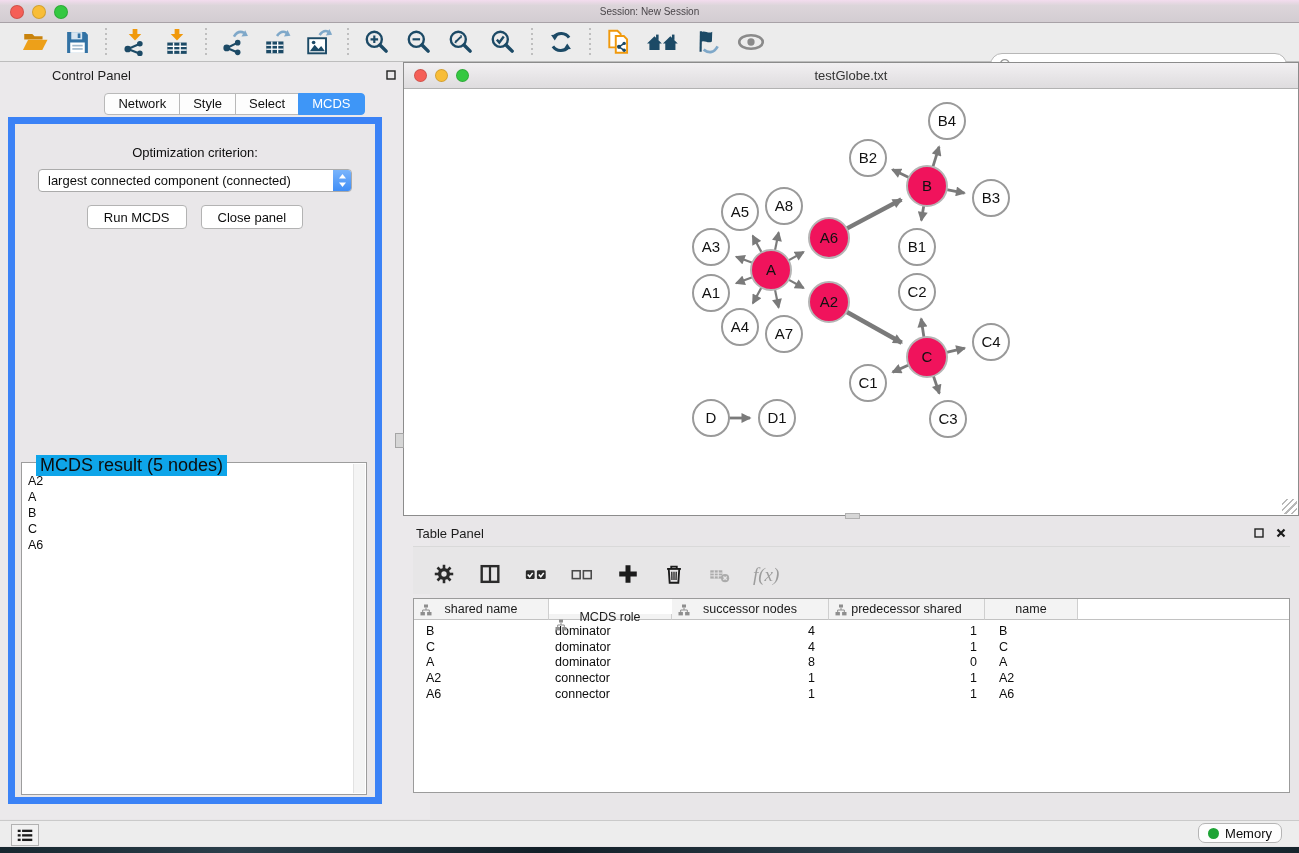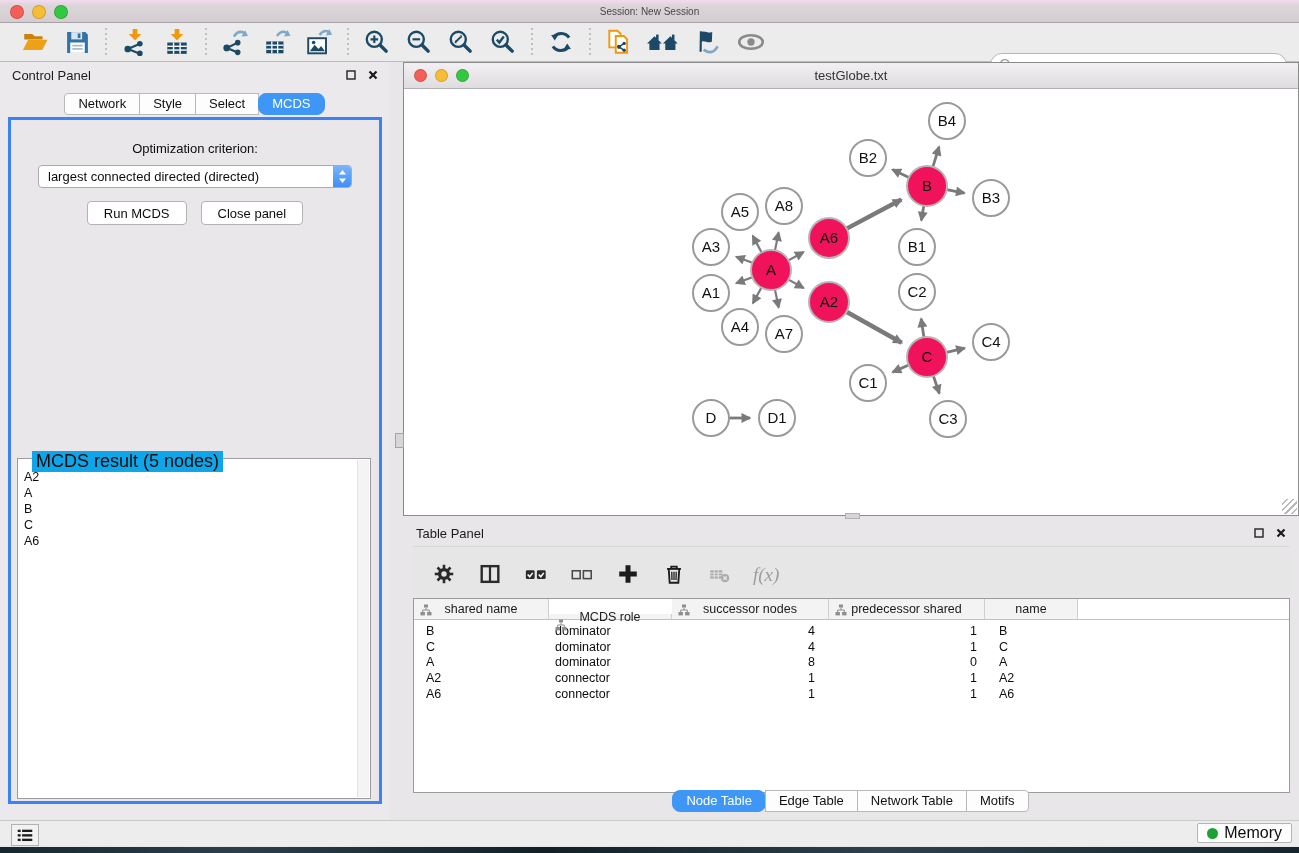--- a/index.html
+++ b/index.html
@@ -22,27 +22,27 @@
   .search{position:absolute;right:12px;top:30px;width:297px;height:24px;background:#fff;border:1px solid #b7b7b7;border-radius:13px;
     display:flex;align-items:center;padding-left:8px;box-sizing:border-box;}
   .search input{border:none;outline:none;flex:1;font-size:13px;font-family:"Liberation Sans",sans-serif;background:transparent;margin-left:4px;}
 
   
   .panel-head{height:26px;display:flex;align-items:center;padding:0 12px;font-size:13px;color:#1c1c1c;}
   .panel-head .spacer{flex:1;}
   .phicon{margin-left:12px;display:flex;align-items:center;}
 
   
-  .cpanel{position:absolute;left:0;top:62px;width:390px;height:757px;background:#ebe9eb;}
+  .cpanel{position:absolute;left:0;top:62px;width:390px;height:757px;background:#ebe9eb;padding-left:40px;}
   .cp-tabs{display:flex;justify-content:center;margin-top:5px;position:relative;z-index:2;}
   .tab{height:20px;line-height:20px;padding:0 13px;background:#fdfdfd;border:1px solid #b9b9b9;font-size:13px;color:#101010;margin-left:-1px;}
   .tab:first-child{border-radius:4px 0 0 4px;}
   .tab:last-child{border-radius:0 4px 4px 0;}
-  .tab.active{background:#3e96f7;border-color:#3e96f7;color:#fff;border-radius:8px;}
-  .cp-body{position:absolute;left:8px;top:55px;width:374px;height:687px;border:3px solid #3b82f6;background:#e9e7e9;box-sizing:border-box;}
+  .tab.active{background:#3e96f7;border-color:#3e96f7;color:#fff;}
+  .cp-body{position:absolute;left:8px;top:55px;width:374px;height:687px;border:7px solid #3b82f6;background:#e9e7e9;box-sizing:border-box;}
   .opt-label{margin-top:21px;text-align:center;font-size:13px;color:#0d0d0d;}
   .dropdown{margin:9px auto 0;width:314px;height:23px;background:#fff;border:1px solid #ababab;border-radius:4px;display:flex;align-items:center;box-sizing:border-box;overflow:hidden;}
   .dd-text{flex:1;font-size:13px;padding-left:9px;color:#0d0d0d;white-space:nowrap;}
   .dd-spin{width:18px;height:23px;background:linear-gradient(#7cb6fc,#3d8cf6);display:flex;align-items:center;justify-content:center;border-radius:0 3px 3px 0;}
   .btn-row{display:flex;justify-content:center;gap:14px;margin-top:13px;}
   .btn{height:22px;padding:0 16px;background:#fff;border:1px solid #b3b3b3;border-radius:4px;font-size:13px;color:#0d0d0d;display:flex;align-items:center;}
   .fieldset{position:absolute;left:6px;right:8px;top:338px;bottom:2px;border:1px solid #9d9d9d;background:#fff;}
   .fs-legend{position:absolute;top:-8px;left:14px;background:#0ea5e9;padding:0 4px;font-size:18px;color:#0d0d0d;z-index:2;}
   .fs-list{position:absolute;top:10px;left:3px;right:14px;bottom:1px;font-size:12.5px;color:#0d0d0d;line-height:16px;overflow:hidden;}
   .fs-scroll{position:absolute;top:1px;right:1px;bottom:1px;width:11px;background:#f4f4f4;border-left:1px solid #e2e2e2;}
@@ -72,22 +72,22 @@
   .th .hicon{position:absolute;left:6px;top:5px;display:flex;}
   .th.filler{flex:1;background:#fff;border-right:none;}
   .trow{display:flex;height:15.8px;align-items:center;font-size:12.5px;color:#0d0d0d;}
   .trow:first-child{margin-top:3px;}
   .td{box-sizing:border-box;white-space:nowrap;overflow:hidden;}
   .tp-tabs{position:absolute;left:0;right:0;top:270px;display:flex;justify-content:center;}
 
   
   .statusbar{position:absolute;left:0;top:820px;width:100%;height:26px;background:#ededed;border-top:1px solid #cacaca;box-sizing:border-box;}
   .sb-btn{position:absolute;left:11px;top:3px;width:26px;height:20px;background:#f2f2f2;border:1px solid #b2b2b2;display:flex;align-items:center;justify-content:center;}
-  .mem-btn{position:absolute;right:7px;top:2px;height:20px;background:#fdfdfd;border:1px solid #b5b5b5;border-radius:2px;
-    display:flex;align-items:center;padding:0 9px;font-size:16px;color:#0d0d0d;gap:6px;box-sizing:border-box;}
+  .mem-btn{position:absolute;right:17px;top:2px;height:20px;background:#fdfdfd;border:1px solid #b5b5b5;border-radius:7px;
+    display:flex;align-items:center;padding:0 9px;font-size:13px;color:#0d0d0d;gap:6px;box-sizing:border-box;}
   .mem-dot{width:11px;height:11px;border-radius:50%;background:#1da335;}
   .desktop{position:absolute;left:0;top:847px;width:100%;height:6px;
     background:linear-gradient(90deg,#17272f,#2b3f4b 18%,#121f27 42%,#2d404c 68%,#16252d 100%);}
 </style>
 </head>
 <body>
 
 <div class="app">
 
   <div class="titlebar">
@@ -296,21 +296,21 @@
     </div>
     <div class="cp-tabs" id="cp-tabs">
         <div class="tab">Network</div>
         <div class="tab">Style</div>
         <div class="tab">Select</div>
         <div class="tab active">MCDS</div>
       </div>
     <div class="cp-body">
       <div class="opt-label">Optimization criterion:</div>
       <div class="dropdown">
-        <span class="dd-text">largest connected directed (directed)</span>
+        <span class="dd-text">largest connected component (connected)</span>
         <span class="dd-spin">
             <svg width="9" height="15" viewBox="0 0 9 15">
               <path d="M4.5 1 L8 5.6 H1 z" fill="#fff"></path>
               <path d="M4.5 14 L1 9.4 h7 z" fill="#fff"></path>
             </svg>
           </span>
       </div>
       <div class="btn-row">
         <div class="btn">Run MCDS</div>
         <div class="btn">Close panel</div>
@@ -633,26 +633,20 @@
           </div>
           <div class="trow">
             <div class="td" style="width: 135px; text-align: left; padding-left: 12px;">A6</div>
             <div class="td" style="width: 123px; text-align: left; padding-left: 6px;">connector</div>
             <div class="td" style="width: 157px; text-align: right; padding-right: 14px;">1</div>
             <div class="td" style="width: 156px; text-align: right; padding-right: 8px;">1</div>
             <div class="td" style="width: 93px; text-align: left; padding-left: 14px;">A6</div>
           </div>
         </div>
     </div>
-    <div class="tp-tabs" id="tp-tabs">
-        <div class="tab active">Node Table</div>
-        <div class="tab">Edge Table</div>
-        <div class="tab">Network Table</div>
-        <div class="tab">Motifs</div>
-      </div>
   </div>
 
   <div class="statusbar">
     <div class="sb-btn">
       <svg width="16" height="15" viewBox="0 0 22 20">
           <g fill="#1c1c1c">
             <rect x="1" y="2" width="4" height="3.2"></rect>
             <rect x="7" y="2" width="14" height="3.2"></rect>
             <rect x="1" y="8.2" width="4" height="3.2"></rect>
             <rect x="7" y="8.2" width="14" height="3.2"></rect>

